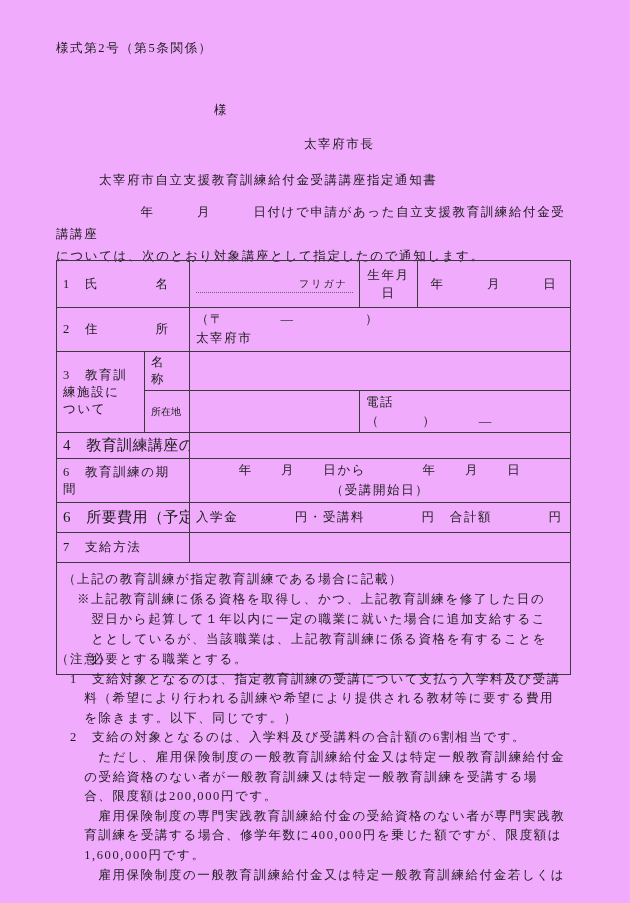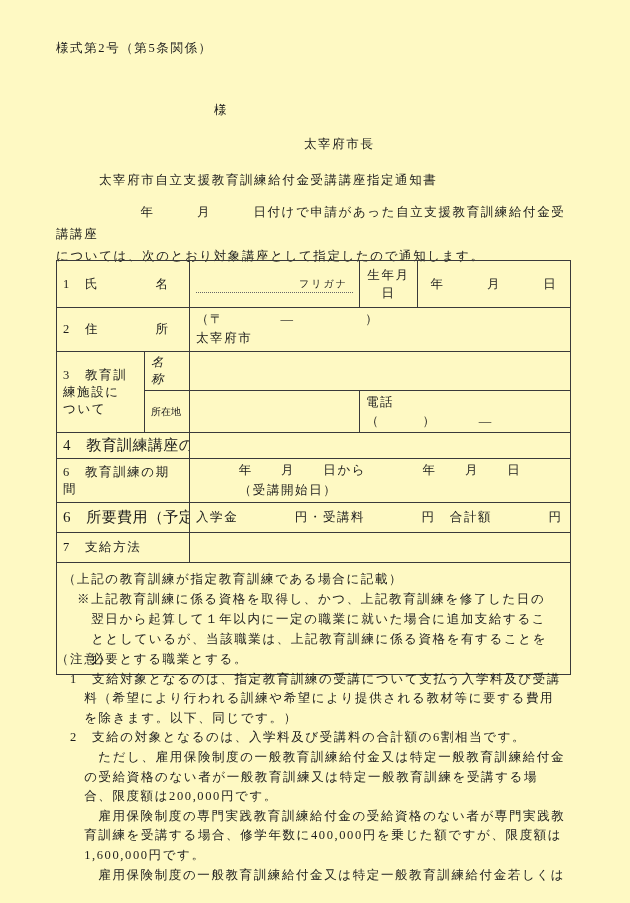--- a/index.html
+++ b/index.html
@@ -1,19 +1,19 @@
 <!DOCTYPE html>
 <html><head>
 <meta charset="utf-8">
 <style>
   html,body{margin:0;padding:0;background:#ffffff;}
   .page{
     position:relative;
     width:630px;height:903px;
-    background:#fef9c3;
+    background:#f0abfc;
     color:#1c1c1c;
     font-family:"Liberation Serif","DejaVu Serif",serif;
     font-size:12.5px;
     letter-spacing:1.6px;
     overflow:hidden;
     box-sizing:border-box;
   }
   .ml{white-space:pre-wrap;}
   .form-number{position:absolute;top:40px;left:56px;}
   .doc-ref{position:absolute;top:60px;right:66px;text-align:right;line-height:22px;}
@@ -30,35 +30,35 @@
     border-radius:32px;
   }
   table.form td{
     border:1px solid #3a3a3a;
     padding:2px 6px;
     vertical-align:middle;
     overflow:hidden;
   }
   td.lbl{padding-left:7px;}
   td.tight{letter-spacing:0.4px;font-size:15px;white-space:nowrap;}
-  td.sub{text-align:left;padding:2px 3px;font-style:italic;}
+  td.sub{text-align:left;padding:2px 3px;}
   td.sub-small{letter-spacing:0;font-size:10px;padding:2px 3px;}
   td.furigana-cell{padding:0;vertical-align:top;}
   .furigana{
     font-size:10px;letter-spacing:2px;
     padding:2px 5px 1px 5px;
     border-bottom:1px dotted #666;
     text-align:right;
   }
   td.birth{
     text-align:center;line-height:1.45;
     padding:2px 4px;letter-spacing:1.6px;
   }
   td.center{text-align:center;}
-  .period-block{display:inline-block;text-align:left;line-height:1.55;}
+  .period-block{display:inline-block;text-align:center;line-height:1.55;}
   td.fee-cell{padding-left:18px;}
   td.phone-cell{vertical-align:top;padding:3px 6px;line-height:1.5;}
   td.addr-cell{line-height:1.55;}
   td.note-cell{
     padding:6px 8px 8px 8px;
     line-height:20px;
     vertical-align:top;
   }
   .notes{
     position:absolute;top:650px;left:56px;width:545px;

